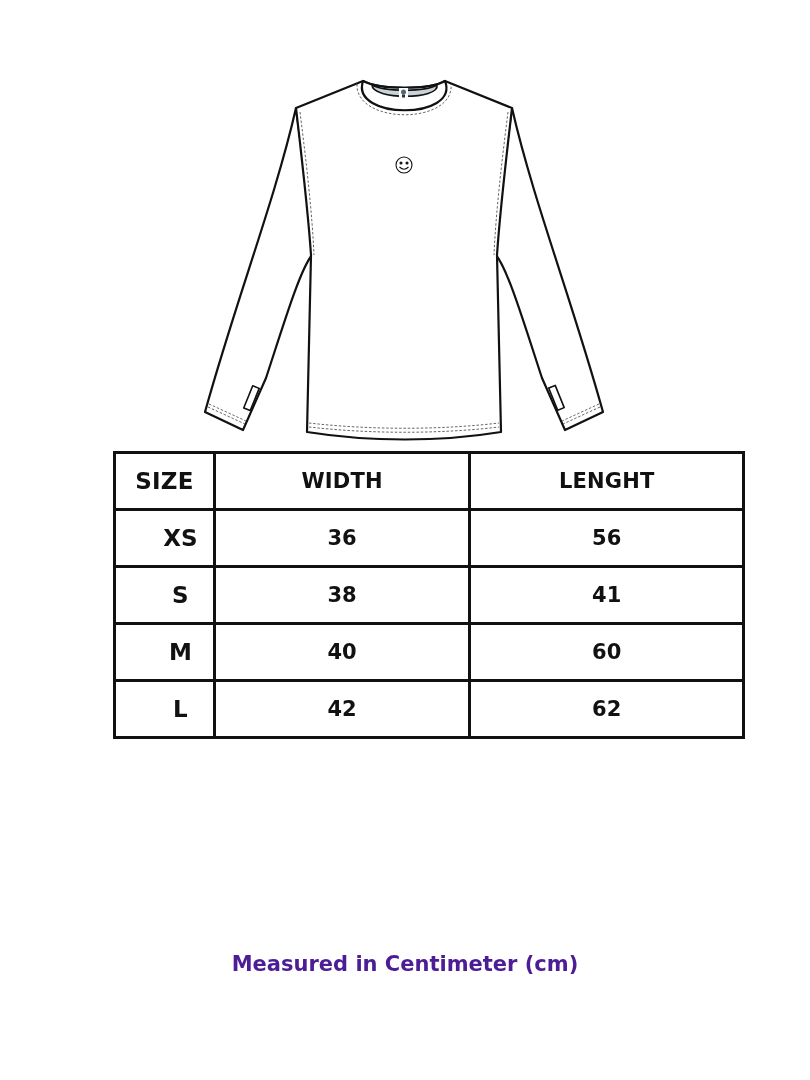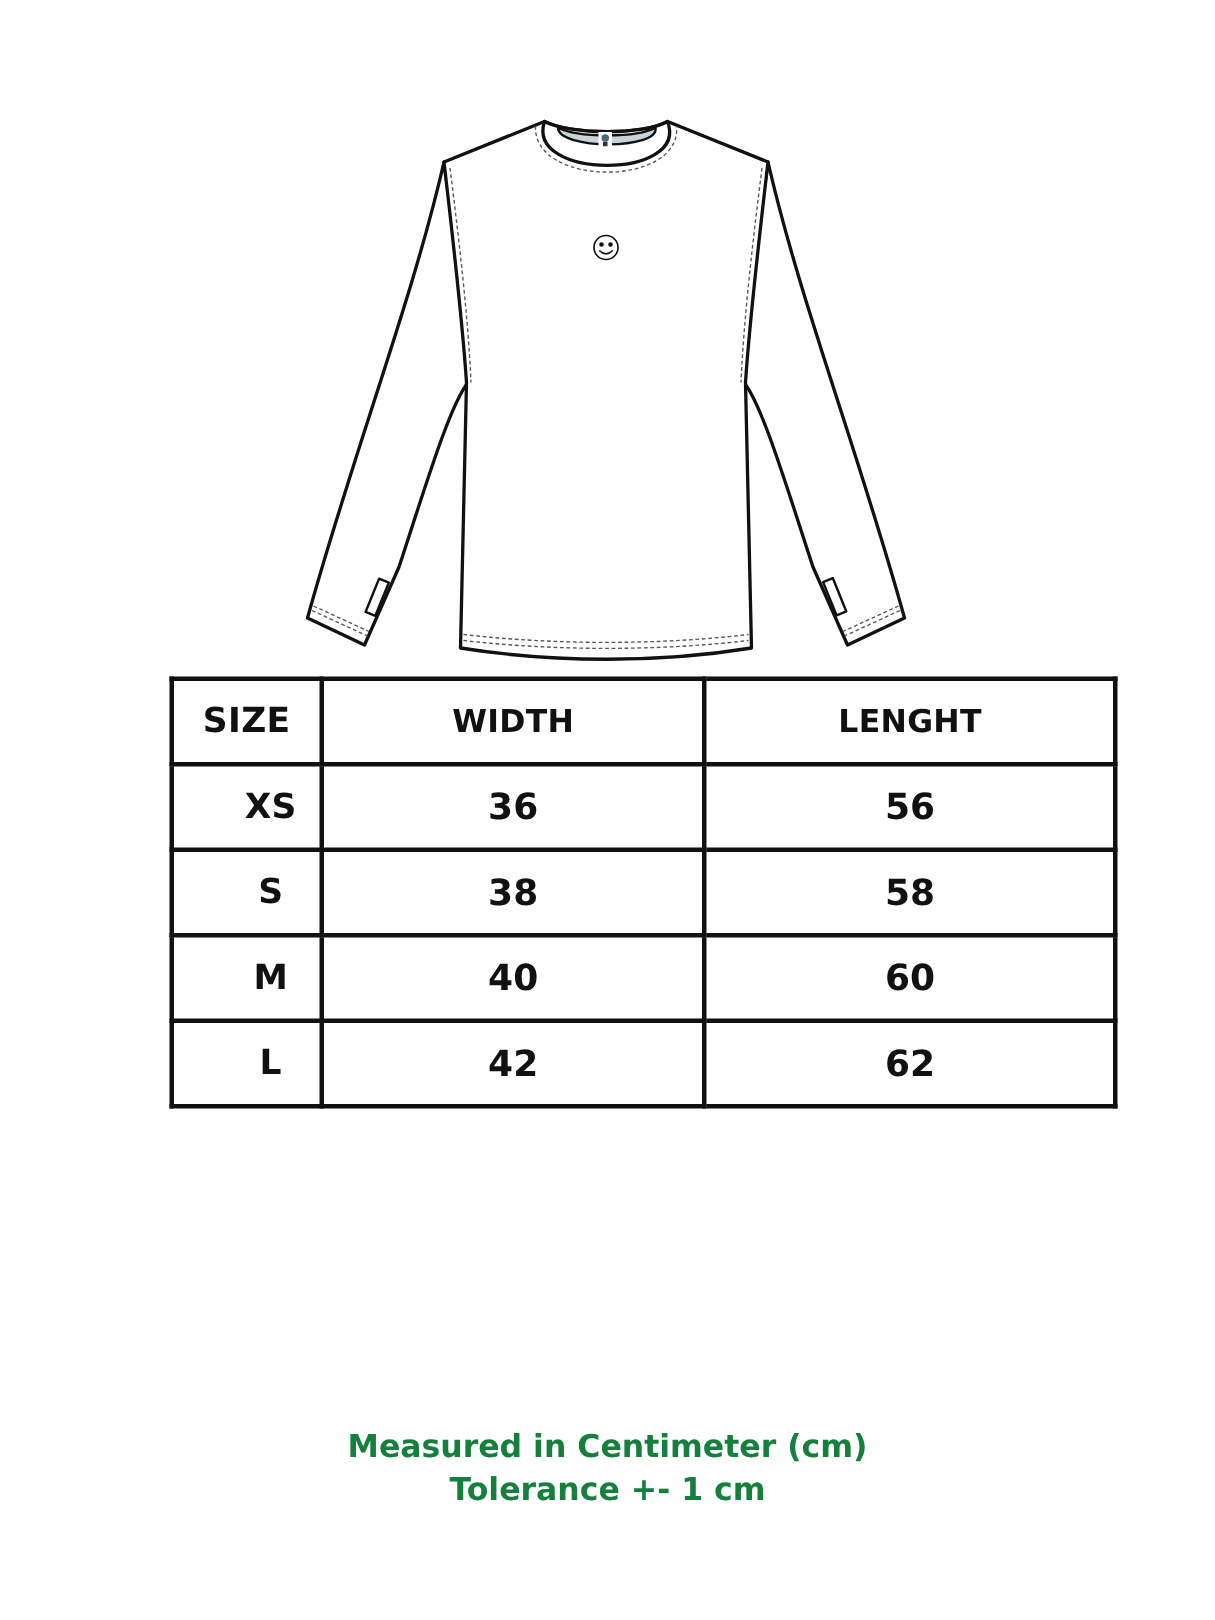--- a/index.html
+++ b/index.html
@@ -5,25 +5,25 @@
     html, body { margin: 0; padding: 0; background: #ffffff; }
     body { width: 810px; height: 1080px; position: relative; overflow: hidden;
            font-family: "DejaVu Sans", "Liberation Sans", sans-serif; color: #111111; }
     .illustration { position: absolute; left: 0; top: 0; width: 810px; height: 450px; }
     .size-table { position: absolute; left: 113px; top: 451px; width: 632px;
                   border-collapse: collapse; table-layout: fixed; }
     .size-table td, .size-table th { border: 3px solid #111111; text-align: center; vertical-align: middle;
                   padding: 0; height: 54px; }
     .size-table th { font-weight: 600; font-size: 21px; letter-spacing: 0.2px; }
     .size-table th.col-size { font-size: 23px; }
-    .size-table td { font-weight: 700; font-size: 24px; }
+    .size-table td { font-weight: 700; font-size: 21px; }
     .size-table td.size-cell { font-size: 23px; padding-left: 32px; }
     .col-w1 { width: 89px; } .col-w2 { width: 228px; } .col-w3 { width: 244px; }
     .footer { position: absolute; left: 0; top: 950px; width: 810px; text-align: center;
-              font-size: 21px; font-weight: 600; line-height: 29px; color: #15803d; }
+              font-size: 21px; font-weight: 600; line-height: 29px; color: #4c1d95; }
   </style>
 </head>
 <body>
 
 <svg class="illustration" viewBox="0 0 810 450" xmlns="http://www.w3.org/2000/svg">
   <g fill="#ffffff" stroke="#111111" stroke-width="2.2" stroke-linejoin="round" stroke-linecap="round">
 
     <path d="M296,108 C275,200 236,300 205,412 L243,430 L266,378 C285,320 300,270 312,255 C308,200 302,150 296,108 Z"></path>
 
     <path d="M512,108 C533,200 572,300 603,412 L565,430 L542,378 C523,320 508,270 496,255 C500,200 506,150 512,108 Z"></path>
@@ -78,31 +78,30 @@
   </thead>
   <tbody>
     <tr>
       <td class="size-cell">XS</td>
       <td>36</td>
       <td>56</td>
     </tr>
     <tr>
       <td class="size-cell">S</td>
       <td>38</td>
-      <td>58</td>
+      <td>41</td>
     </tr>
     <tr>
       <td class="size-cell">M</td>
       <td>40</td>
       <td>60</td>
     </tr>
     <tr>
       <td class="size-cell">L</td>
       <td>42</td>
       <td>62</td>
     </tr>
   </tbody>
 </table>
 
 <div class="footer">
   <div>Measured in Centimeter (cm)</div>
-  <div>Tolerance +- 1 cm</div>
 </div>
 
 </body></html>

